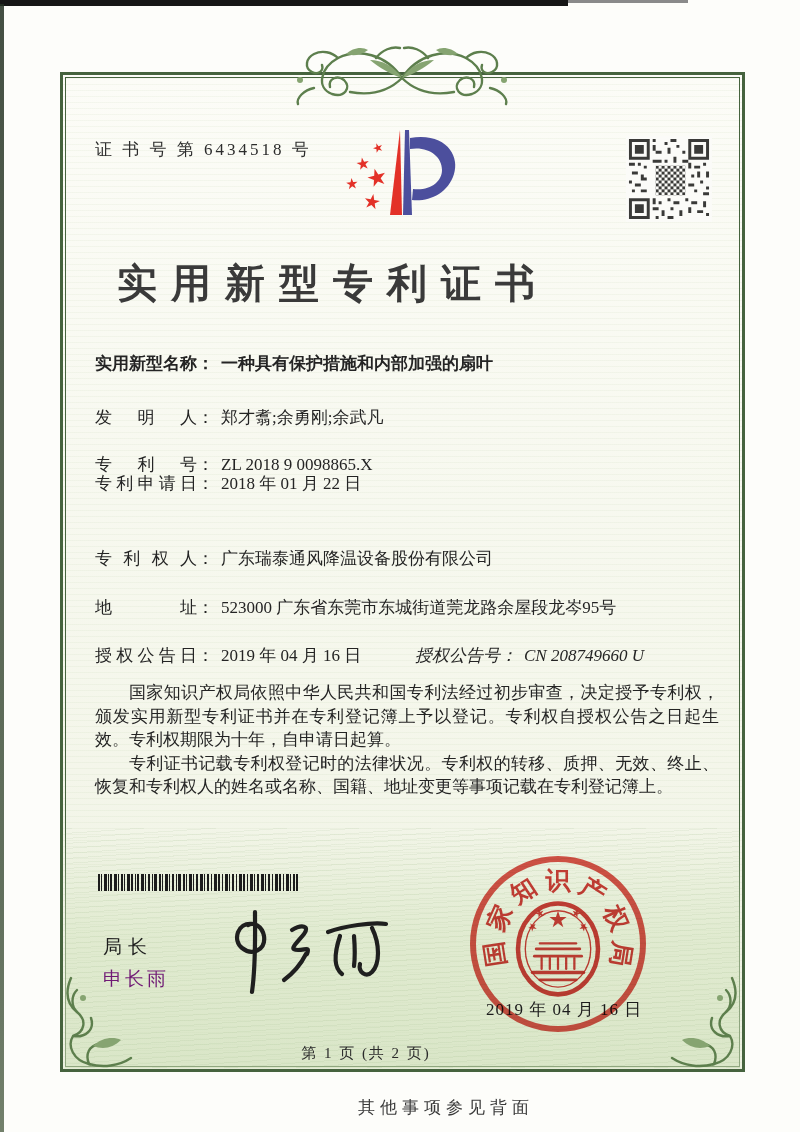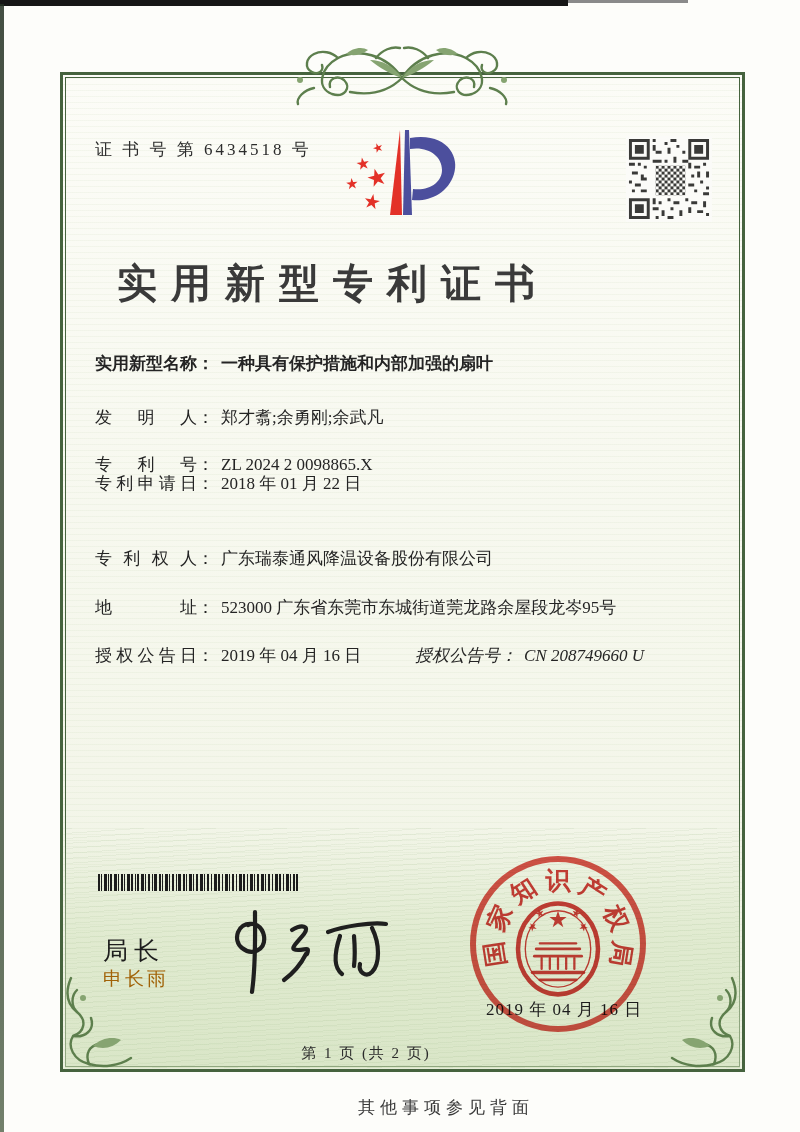--- a/index.html
+++ b/index.html
@@ -38,24 +38,24 @@
   .title{position:absolute;left:0;top:256px;width:652px;text-align:center;z-index:3;
     font-size:40px;font-weight:600;letter-spacing:14px;text-indent:14px;color:#3a3a3a;}
   .row{position:absolute;left:95px;font-size:17px;z-index:3;white-space:nowrap;color:#242424;}
   .row .lbl{display:inline-block;width:102px;text-align:justify;text-align-last:justify;vertical-align:bottom;}
   .row .colon{margin-right:7px;}
   .pair2{position:absolute;left:320px;top:0;font-style:italic;}
   .paras{position:absolute;left:95px;top:681px;width:624px;z-index:3;font-size:17px;
     line-height:23.5px;color:#242424;text-align:justify;}
   .paras p{margin:0;text-indent:2em;}
   .barcode{position:absolute;left:98px;top:874px;z-index:3;}
-  .director-label{position:absolute;left:103px;top:934px;z-index:3;font-size:25px;letter-spacing:6px;
+  .director-label{position:absolute;left:103px;top:934px;z-index:3;font-size:19px;letter-spacing:6px;
     font-family:Liberation Mono, monospace;color:#1d1d1d;}
   .director-name{position:absolute;left:103px;top:966px;z-index:3;font-size:19px;letter-spacing:3px;
-    font-family:Liberation Sans, sans-serif;color:#a16207;}
+    font-family:Liberation Sans, sans-serif;color:#701a75;}
   .signature{position:absolute;left:222px;top:906px;z-index:3;}
   .seal{position:absolute;left:470px;top:856px;width:176px;height:176px;z-index:4;
     mix-blend-mode:multiply;}
   .seal-ring{position:absolute;inset:0;border:6px solid rgba(214,46,38,.82);border-radius:50%;box-sizing:border-box;}
   .seal-text{position:absolute;inset:0;}
   .seal-char{position:absolute;left:50%;top:50%;font-size:25px;font-weight:700;
     color:rgba(205,38,32,.88);transform-origin:center;}
   .seal-emblem{position:absolute;left:50%;top:50%;transform:translate(-50%,-46%);}
   .seal-date{position:absolute;left:478px;top:998px;width:172px;text-align:center;z-index:3;
     font-size:17px;letter-spacing:1px;color:#1c1c1c;white-space:nowrap;}
@@ -155,39 +155,41 @@
 
 <div class="title">实用新型专利证书</div>
 
 <div class="row" style="top:352px;font-weight:bold;">
   <span class="lbl">实用新型名称</span><span class="colon">：</span><span class="val">一种具有保护措施和内部加强的扇叶</span>
 </div>
 <div class="row" style="top:406px;">
   <span class="lbl">发明人</span><span class="colon">：</span><span class="val">郑才翥;余勇刚;余武凡</span>
 </div>
 <div class="row" style="top:453px;">
-  <span class="lbl">专利号</span><span class="colon">：</span><span class="val">ZL 2024 2 0098865.X</span>
+  <span class="lbl">专利号</span><span class="colon">：</span><span class="val">ZL 2018 9 0098865.X</span>
 </div>
 <div class="row" style="top:472px;">
   <span class="lbl">专利申请日</span><span class="colon">：</span><span class="val">2018 年 01 月 22 日</span>
 </div>
 <div class="row" style="top:547px;">
   <span class="lbl">专利权人</span><span class="colon">：</span><span class="val">广东瑞泰通风降温设备股份有限公司</span>
 </div>
 <div class="row" style="top:596px;">
   <span class="lbl">地址</span><span class="colon">：</span><span class="val">523000 广东省东莞市东城街道莞龙路余屋段龙岑95号</span>
 </div>
 <div class="row" style="top:644px;">
   <span class="lbl">授权公告日</span><span class="colon">：</span><span class="val">2019 年 04 月 16 日</span>
   <span class="pair2">
     <span>授权公告号</span><span class="colon">：</span><span class="val">CN 208749660 U</span>
   </span>
 </div>
 
 <div class="paras">
+  <p>国家知识产权局依照中华人民共和国专利法经过初步审查，决定授予专利权，颁发实用新型专利证书并在专利登记簿上予以登记。专利权自授权公告之日起生效。专利权期限为十年，自申请日起算。</p>
+  <p>专利证书记载专利权登记时的法律状况。专利权的转移、质押、无效、终止、恢复和专利权人的姓名或名称、国籍、地址变更等事项记载在专利登记簿上。</p>
 </div>
 
 <svg class="barcode" width="200" height="17" viewBox="0 0 200 17">
   <path fill="#1c1c1c" d="M0,0h2v17h-2z M3,0h1v17h-1z M6,0h3v17h-3z M10,0h1v17h-1z M12,0h2v17h-2z M16,0h3v17h-3z M20,0h1v17h-1z M23,0h2v17h-2z M26,0h1v17h-1z M29,0h3v17h-3z M33,0h2v17h-2z M37,0h1v17h-1z M39,0h2v17h-2z M43,0h3v17h-3z M47,0h1v17h-1z M50,0h2v17h-2z M54,0h1v17h-1z M56,0h3v17h-3z M61,0h2v17h-2z M64,0h1v17h-1z M67,0h3v17h-3z M71,0h1v17h-1z M74,0h2v17h-2z M78,0h1v17h-1z M80,0h3v17h-3z M85,0h2v17h-2z M88,0h1v17h-1z M91,0h3v17h-3z M95,0h1v17h-1z M98,0h2v17h-2z M102,0h3v17h-3z M106,0h1v17h-1z M109,0h2v17h-2z M113,0h1v17h-1z M116,0h3v17h-3z M120,0h2v17h-2z M124,0h1v17h-1z M127,0h3v17h-3z M131,0h1v17h-1z M134,0h2v17h-2z M138,0h1v17h-1z M141,0h3v17h-3z M145,0h2v17h-2z M149,0h1v17h-1z M152,0h3v17h-3z M156,0h1v17h-1z M159,0h2v17h-2z M163,0h3v17h-3z M167,0h1v17h-1z M170,0h2v17h-2z M174,0h1v17h-1z M177,0h3v17h-3z M181,0h2v17h-2z M185,0h1v17h-1z M188,0h3v17h-3z M192,0h1v17h-1z M195,0h2v17h-2z M198,0h2v17h-2z"></path>
 </svg>
 
 <div class="director-label">局长</div>
 <div class="director-name">申长雨</div>
 
 <svg class="signature" width="175" height="95" viewBox="0 0 175 95">

